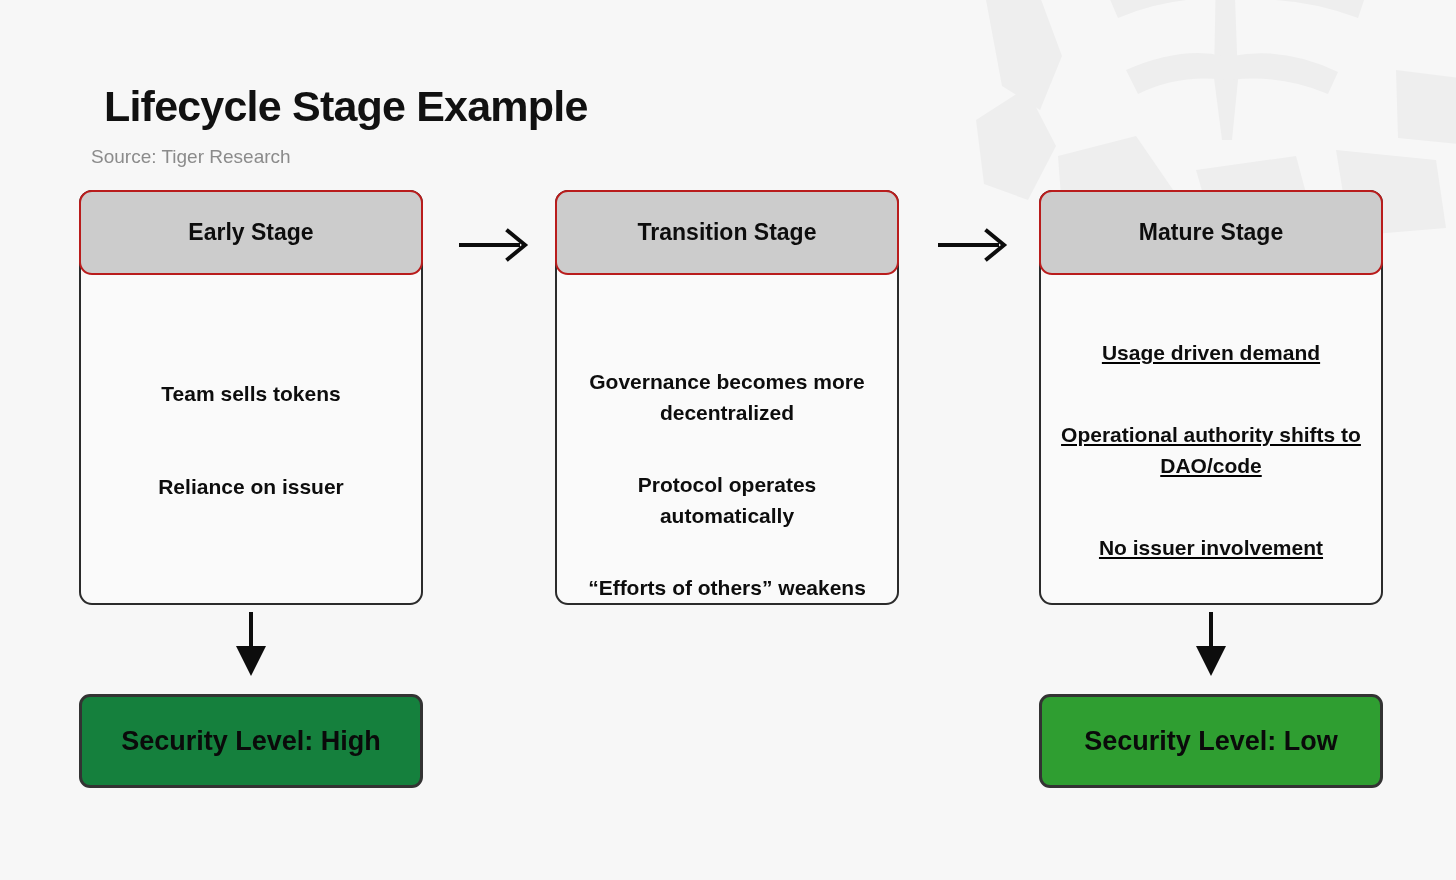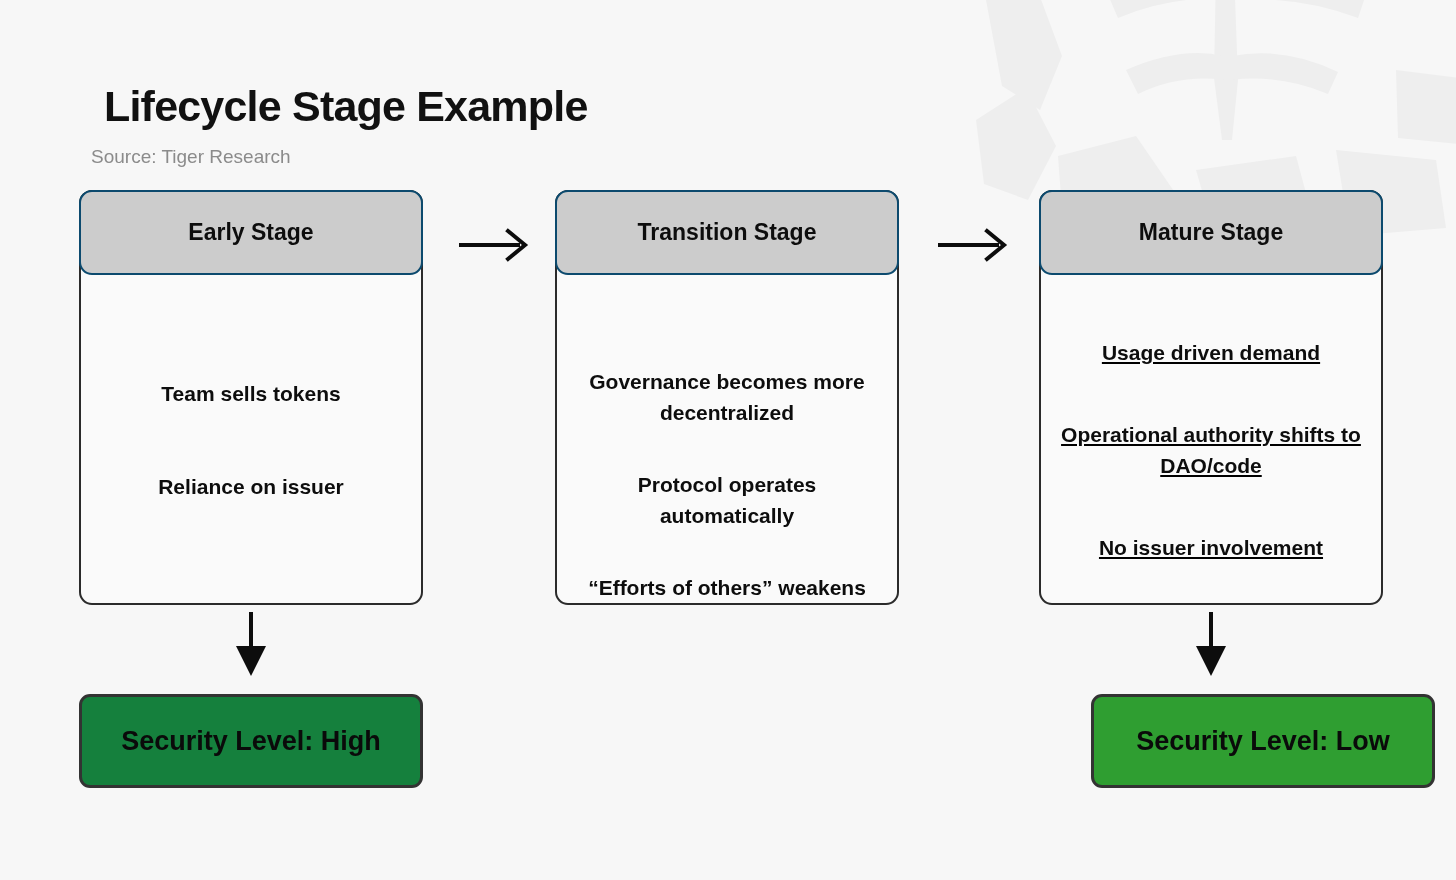--- a/index.html
+++ b/index.html
@@ -70,21 +70,21 @@
   #stage-card-2 { left: 1039px; }
 
   .stage-header {
     position: absolute;
     left: -2px;
     top: -2px;
     width: 344px;
     height: 85px;
     box-sizing: border-box;
     background: #cccccc;
-    border: 2px solid #0c4a6e;
+    border: 2px solid #b91c1c;
     border-radius: 13px;
     display: flex;
     align-items: center;
     justify-content: center;
   }
   .stage-header-label {
     font-size: 23px;
     font-weight: bold;
     color: #0d0d0d;
     white-space: nowrap;
@@ -124,21 +124,21 @@
     width: 344px;
     height: 94px;
     box-sizing: border-box;
     border: 3px solid #333333;
     border-radius: 11px;
     display: flex;
     align-items: center;
     justify-content: center;
   }
   #security-badge-high { left: 79px; background: #15803d; }
-  #security-badge-low  { left: 1091px; background: #2f9e31; }
+  #security-badge-low  { left: 1039px; background: #2f9e31; }
   .security-badge-label {
     font-size: 27px;
     font-weight: bold;
     color: #0a0a0a;
     white-space: nowrap;
   }
 </style>
 </head>
 <body>
 

